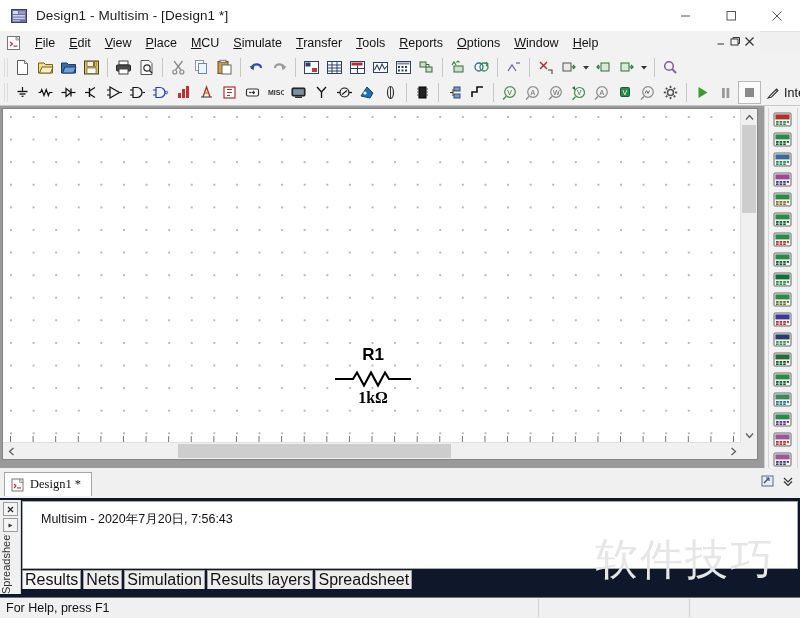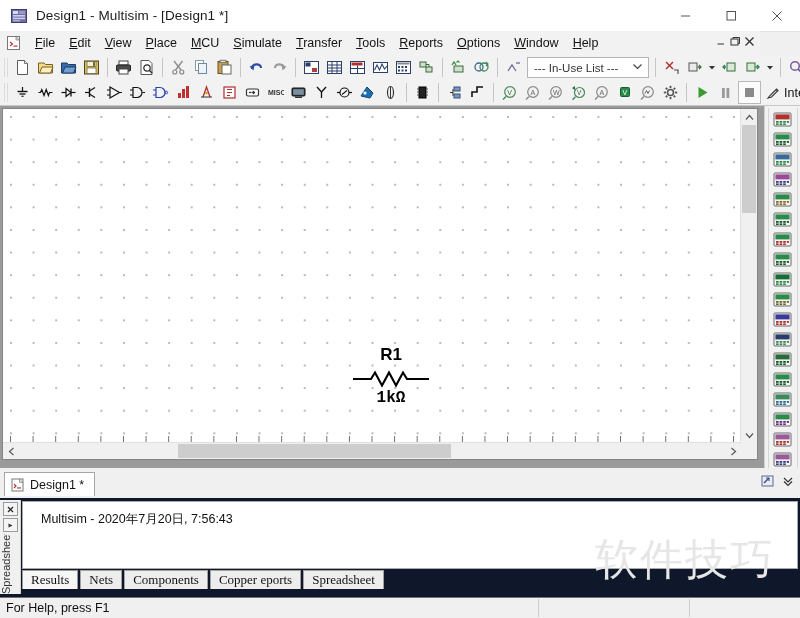--- a/index.html
+++ b/index.html
@@ -107,28 +107,28 @@
   .sb-arrow{display:flex;align-items:center;justify-content:center;color:#5a5a5a;font-size:9px;}
   .vscroll .sb-up{position:absolute;top:0;left:0;width:16px;height:16px;}
   .vscroll .sb-dn{position:absolute;bottom:0;left:0;width:16px;height:16px;}
   .vscroll .sb-thumb{position:absolute;left:1px;top:16px;width:14px;height:88px;background:#cdcdcd;}
   .hscroll .sb-lt{position:absolute;left:0;top:0;width:16px;height:16px;}
   .hscroll .sb-rt{position:absolute;right:0;top:0;width:16px;height:16px;}
   .hscroll .sb-thumb{position:absolute;top:1px;left:175px;width:273px;height:14px;background:#cdcdcd;}
   .corner-box{position:absolute;right:0;bottom:0;width:16px;height:16px;background:#f0f0f0;}
 
   
-  .resistor{position:absolute;left:348px;top:236px;width:80px;height:66px;}
+  .resistor{position:absolute;left:330px;top:236px;width:80px;height:66px;}
   .res-label{
     position:absolute;left:0;top:0;width:80px;text-align:center;
     font-family:"Liberation Sans",sans-serif;font-weight:bold;font-size:17px;color:#000;
   }
   .res-value{
     position:absolute;left:0;top:44px;width:80px;text-align:center;
-    font-family:Liberation Mono, monospace;font-weight:bold;font-size:16px;color:#000;
+    font-family:Liberation Serif, serif;font-weight:bold;font-size:16px;color:#000;
   }
   .res-sym{position:absolute;left:0;top:24px;}
 
   
   .instr-bar{
     position:absolute;right:0;top:106px;width:36px;height:362px;
     background:#f2f2f2;border-left:1px solid #cfcfcf;
     padding-top:2px;box-sizing:border-box;
   }
   .instr-inner{
@@ -140,21 +140,21 @@
 
   
   .tabstrip{
     position:absolute;left:0;top:468px;width:800px;height:30px;
     background:#f0f0f0;border-bottom:1px solid #b8b8b8;
   }
   .doctab{
     position:absolute;left:4px;top:4px;height:23px;
     background:#ffffff;border:1px solid #a6a6a6;border-bottom:none;
     display:flex;align-items:center;padding:0 10px 0 6px;
-    font-size:12.5px;color:#111;
+    font-size:12.5px;color:#111;font-family:Liberation Serif, serif;
   }
   .doctab .t-icon{width:14px;height:14px;margin-right:5px;position:relative;flex:none;}
   .tabstrip-right{position:absolute;right:6px;top:5px;display:flex;align-items:center;gap:6px;}
 
   
   .sheet{
     position:absolute;left:0;top:498px;width:800px;height:100px;background:#0f172a;
   }
   .sheet-gutter{
     position:absolute;left:0;top:2px;width:20px;height:94px;
@@ -169,23 +169,23 @@
   }
   .sheet-body{
     position:absolute;left:22px;top:3px;right:2px;height:68px;
     background:#ffffff;border:1px solid #a9a9a9;box-sizing:border-box;
   }
   .sheet-line{padding:9px 0 0 18px;font-size:12.5px;color:#111;}
   .sheet-tabs{
     position:absolute;left:22px;top:72px;height:20px;display:flex;align-items:flex-start;
   }
   .sh-tab{
-    height:18px;padding:0 8px;border:1px solid #a2a2a2;border-bottom:none;
-    background:#ededed;font-size:13px;color:#111;
-    display:flex;align-items:center;margin-right:2px;border-radius:0;font-family:Liberation Serif, serif;
+    height:18px;padding:0 2px;border:1px solid #a2a2a2;border-bottom:none;
+    background:#ededed;font-size:16px;color:#111;
+    display:flex;align-items:center;margin-right:2px;border-radius:0;
   }
   .sh-tab.active{background:#f6f6f6;border-color:#9a9a9a;}
 
   
   .statusbar{
     position:absolute;left:0;bottom:0;width:800px;height:20px;
     background:#f0f0f0;border-top:1px solid #737373;
     display:flex;align-items:center;
   }
   .status-text{font-size:12.5px;color:#111;padding-left:6px;flex:1;}
@@ -436,28 +436,20 @@
     </div>
     <span class="tsep"></span>
 
     <div class="tbtn">
       <svg width="17" height="17" viewBox="0 0 17 17">
           <path d="M3 12 l4-6 4 6" fill="none" stroke="#6a6a9a" stroke-width="1.3"></path>
           <path d="M11 4 h4" stroke="#6a6a9a" stroke-width="1.3"></path>
         </svg>
     </div>
 
-    <div class="combo">
-      <span class="cb-text">--- In-Use List ---</span>
-      <span class="cb-arrow">
-        <svg width="11" height="9" viewBox="0 0 11 9">
-            <path d="M1.5 2.5 L5.5 6.5 L9.5 2.5" fill="none" stroke="#444" stroke-width="1.2"></path>
-          </svg>
-      </span>
-    </div>
     <span class="tsep"></span>
 
     <div class="tbtn">
       <svg width="17" height="17" viewBox="0 0 17 17">
           <path d="M3 3 l7 7" stroke="#b03030" stroke-width="1.4"></path>
           <path d="M10 3 l-7 7" stroke="#b03030" stroke-width="1.4"></path>
           <path d="M11 11 h4 v4" fill="none" stroke="#444" stroke-width="1.1"></path>
         </svg>
     </div>
     <div class="tbtn">
@@ -1149,22 +1141,22 @@
       <div class="gut-vert">Spreadsheet</div>
     </div>
 
     <div class="sheet-body">
       <div class="sheet-line">Multisim  -  2020年7月20日, 7:56:43</div>
     </div>
 
     <div class="sheet-tabs" id="sheet-tabs">
         <div class="sh-tab active">Results</div>
         <div class="sh-tab">Nets</div>
-        <div class="sh-tab">Components</div>
-        <div class="sh-tab">Copper eports</div>
+        <div class="sh-tab">Simulation</div>
+        <div class="sh-tab">Results layers</div>
         <div class="sh-tab">Spreadsheet</div>
       </div>
   </div>
 
   <div class="watermark">软件技巧</div>
 
   <div class="statusbar">
     <span class="status-text">For Help, press F1</span>
     <span class="status-cell"></span>
     <span class="status-cell last"></span>

